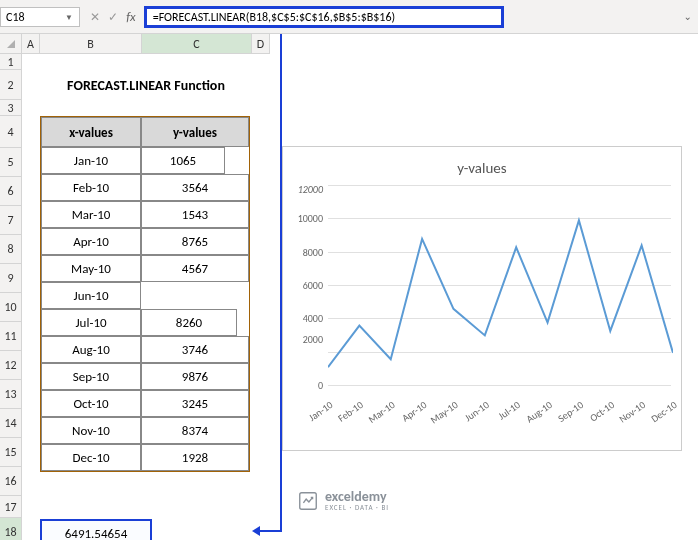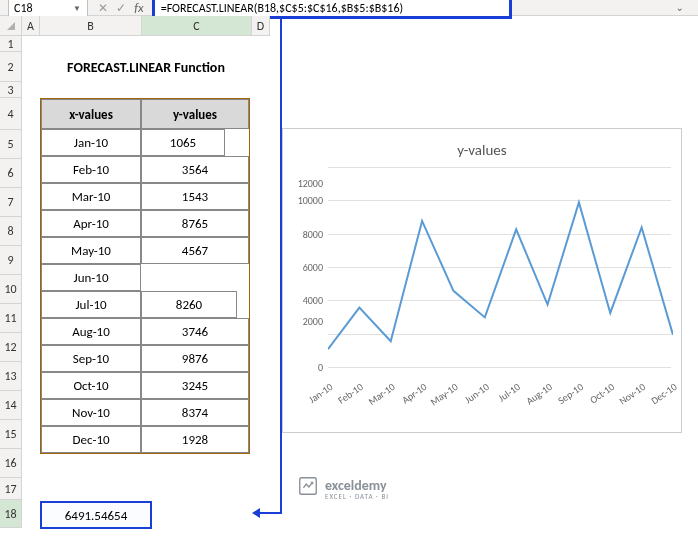--- a/index.html
+++ b/index.html
@@ -1,18 +1,18 @@
 <!DOCTYPE html>
 <html><head>
   <meta charset="utf-8">
   <style>
     * { margin: 0; padding: 0; box-sizing: border-box; }
     body { font-family: Calibri, Arial, sans-serif; font-size: 13px; background: #fff; width: 698px; height: 540px; overflow: hidden; position: relative; }
     
-    .top-bar { display: flex; align-items: center; height: 16px; background: #f3f2f1; border-bottom: 1px solid #d4d4d4; padding: 0 8px; gap: 2px; }
+    .top-bar { display: flex; align-items: center; height: 34px; background: #f3f2f1; border-bottom: 1px solid #d4d4d4; padding: 0 0; gap: 2px; }
     .name-box { width: 80px; height: 20px; background: #fff; border: 1px solid #c0c0c0; display: flex; align-items: center; padding: 0 5px; font-size: 12px; }
     .name-box-text { flex: 1; }
     .dropdown-arrow { width: 10px; height: 10px; display: flex; align-items: center; justify-content: center; color: #666; font-size: 8px; }
     .fx-controls { display: flex; align-items: center; gap: 8px; margin-left: 8px; margin-right: 6px; }
     .fx-icon { color: #999; font-size: 12px; cursor: pointer; }
     .fx-label { font-style: italic; color: #666; font-size: 13px; }
     .formula-box { flex: 1; height: 22px; border: 3px solid #1a3fd6; background: #fff; display: flex; align-items: center; padding: 0 6px; font-size: 12px; max-width: 360px; }
     .expand-icon { margin-left: auto; color: #666; font-size: 10px; padding: 0 6px; }
     
     .grid-area { display: flex; height: calc(100% - 26px); }
@@ -47,21 +47,21 @@
     .chart-title { text-align: center; font-size: 15px; color: #555; padding: 12px 0 8px; }
     .chart-plot { position: relative; margin: 0 10px 0 45px; height: 200px; }
     .chart-grid-line { position: absolute; left: 0; right: 0; height: 1px; background: #e0e0e0; }
     .chart-ytick { position: absolute; left: -40px; font-size: 10px; color: #666; transform: translateY(-50%); width: 35px; text-align: right; }
     .chart-line { stroke: #5b9bd5; stroke-width: 2; fill: none; }
     .chart-xlabels { position: relative; margin: 4px 10px 0 45px; height: 40px; }
     .chart-xlabel { position: absolute; font-size: 10px; color: #666; transform: rotate(-35deg); transform-origin: right center; white-space: nowrap; text-align: right; }
     
     .brand-box { position: absolute; display: flex; align-items: center; gap: 6px; color: #8a9199; }
     .brand-icon { width: 22px; height: 22px; }
-    .brand-text { display: flex; flex-direction: column; line-height: 1.1; margin-top: 7px; }
+    .brand-text { display: flex; flex-direction: column; line-height: 1.1; }
     .brand-name { font-size: 14px; font-weight: 600; }
     .brand-tag { font-size: 7px; letter-spacing: 1px; }
     
     .selected-col { background: #d4e6d4 !important; }
     .selected-row { background: #d4e6d4 !important; }
   </style>
 </head>
 <body>
 
 <div class="top-bar">
@@ -187,21 +187,21 @@
               <div class="chart-ytick" style="top: 154px;">2000</div>
               <div class="chart-grid-line" style="top: 133.333px;"></div>
               <div class="chart-ytick" style="top: 133.333px;">4000</div>
               <div class="chart-grid-line" style="top: 100px;"></div>
               <div class="chart-ytick" style="top: 100px;">6000</div>
               <div class="chart-grid-line" style="top: 66.6667px;"></div>
               <div class="chart-ytick" style="top: 66.6667px;">8000</div>
               <div class="chart-grid-line" style="top: 33.3333px;"></div>
               <div class="chart-ytick" style="top: 33.3333px;">10000</div>
               <div class="chart-grid-line" style="top: 0px;"></div>
-              <div class="chart-ytick" style="top: 16px;">12000</div>
+              <div class="chart-ytick" style="top: 4px; font-style: italic;">12000</div>
               <svg width="345" height="200" style="position: absolute; left: 0px; top: 0px;">
                 <polyline points="0,182.25 31.363636363636363,140.6 62.72727272727273,174.28333333333333 94.0909090909091,53.91666666666666 125.45454545454545,123.88333333333334 156.8181818181818,150.41666666666666 188.1818181818182,62.33333333333334 219.54545454545453,137.56666666666666 250.9090909090909,35.400000000000006 282.27272727272725,145.91666666666666 313.6363636363636,60.43333333333334 345,167.86666666666667" class="chart-line"></polyline>
               </svg>
             </div>
           <div class="chart-xlabels" id="chart-xlabels">
               <div class="chart-xlabel" style="right: 340px; top: 8px;">Jan-10</div>
               <div class="chart-xlabel" style="right: 308.636px; top: 8px;">Feb-10</div>
               <div class="chart-xlabel" style="right: 277.273px; top: 8px;">Mar-10</div>
               <div class="chart-xlabel" style="right: 245.909px; top: 8px;">Apr-10</div>
               <div class="chart-xlabel" style="right: 214.545px; top: 8px;">May-10</div>

